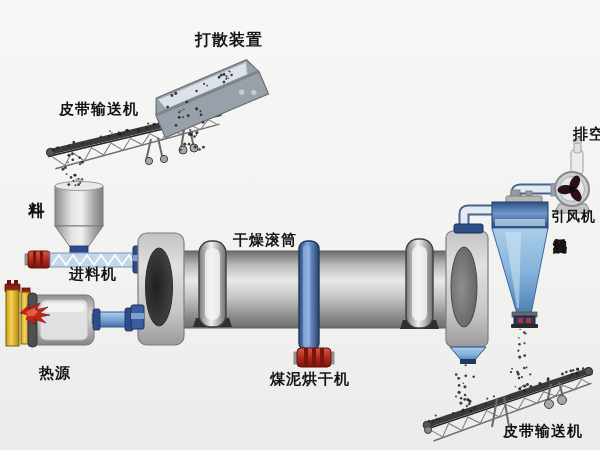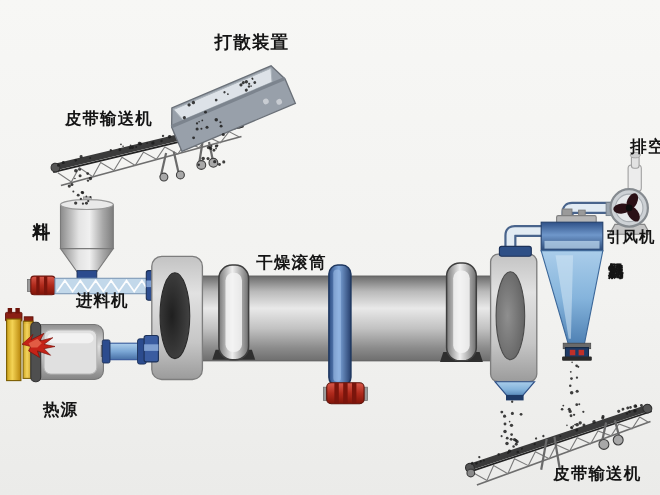--- a/index.html
+++ b/index.html
@@ -461,18 +461,19 @@
         <circle cx="520.1" cy="329.4" r="0.72" opacity="0.85"></circle>
       </g>
 </svg>
 
 <div class="lbl" id="lbl-scatter" style="left:195px;top:31px;">打散装置</div>
 <div class="lbl" id="lbl-conv-top" style="left:59px;top:101px;">皮带输送机</div>
 <div class="lbl vert" id="lbl-hopper" style="left:28px;top:189px;">料斗</div>
 <div class="lbl" id="lbl-feeder" style="left:57px;top:266px;margin-left:12px;">进料机</div>
 <div class="lbl" id="lbl-heat" style="left:39px;top:365px;">热源</div>
 <div class="lbl" id="lbl-drum" style="left:233px;top:232px;text-align:right;">干燥滚筒</div>
+<div class="lbl" id="lbl-dryer" style="left:270px;top:371px;">煤泥烘干机</div>
 <div class="lbl" id="lbl-exhaust" style="left:562px;top:126px;margin-left:11px;">排空</div>
 <div class="lbl" id="lbl-fan" style="left:551px;top:210px;font-family:Liberation Mono, monospace;">引风机</div>
 <div class="lbl vert" id="lbl-cyclone" style="left:552px;top:228px;">旋风卸料器</div>
 <div class="lbl" id="lbl-conv-bot" style="left:503px;top:423px;">皮带输送机</div>
 
 </div>
 
 </body></html>

